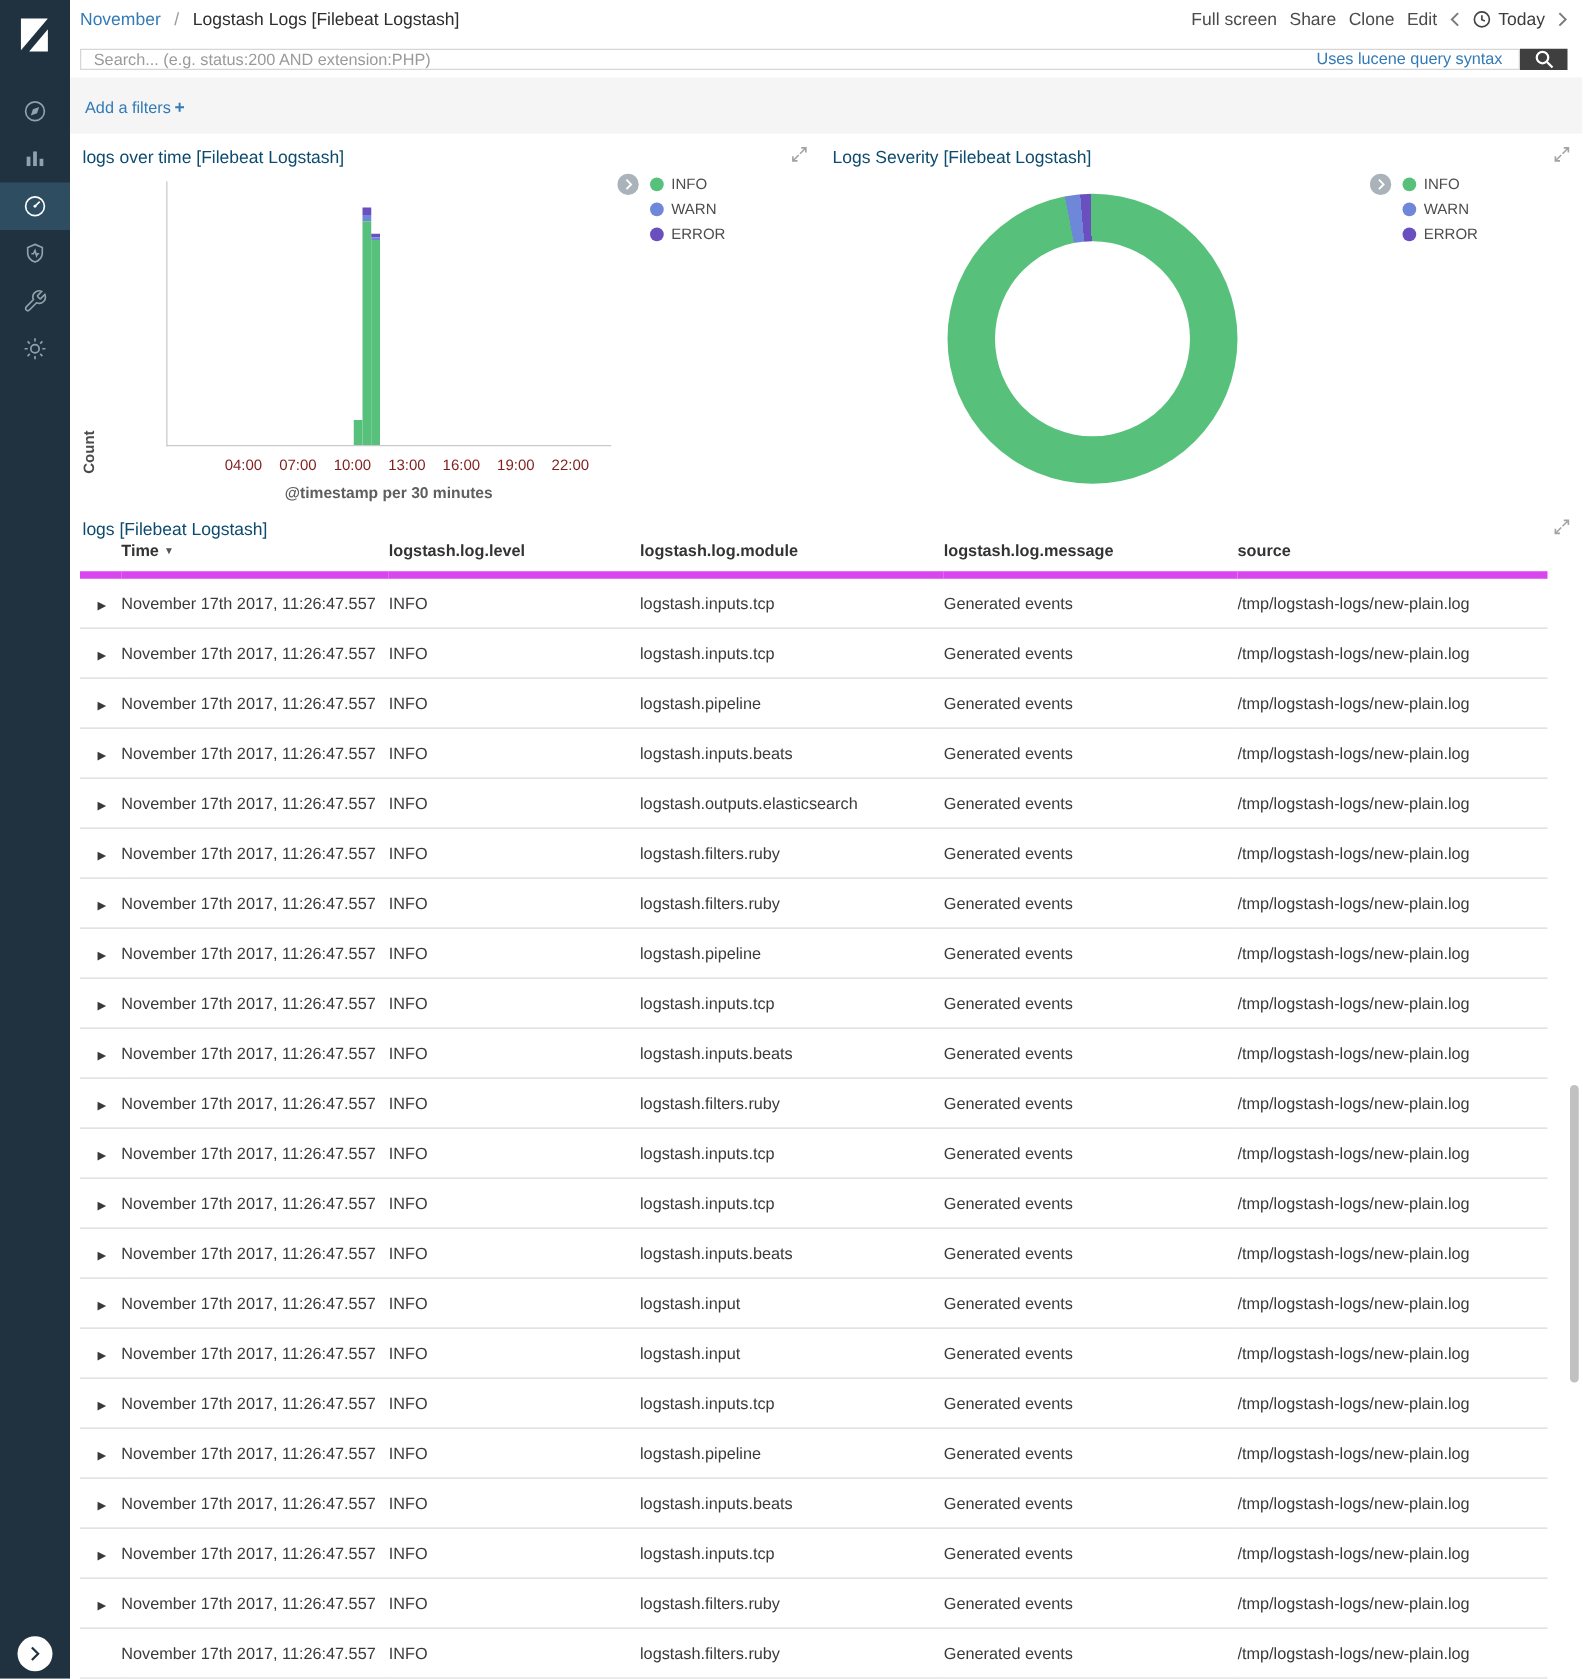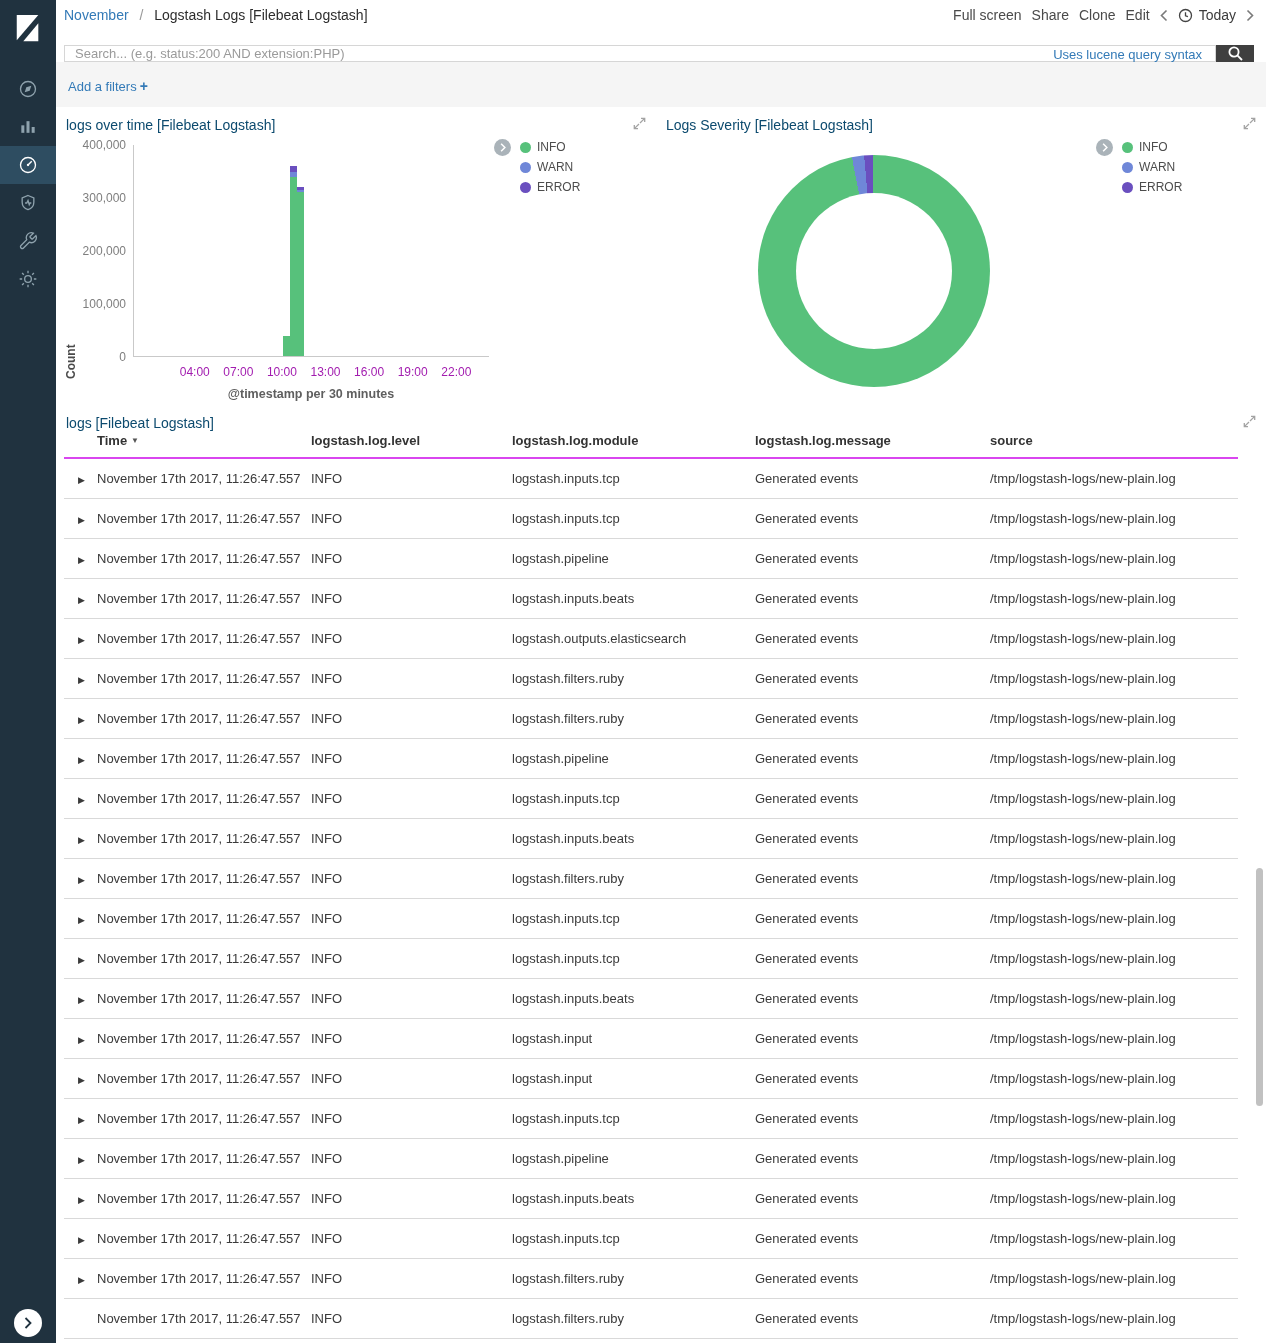--- a/index.html
+++ b/index.html
@@ -21,21 +21,21 @@
 
   .topbar { height:30px; display:flex; align-items:center; justify-content:space-between; padding:0 12px 0 8px; font-size:14px; }
   .breadcrumb a { color:var(--c-link,#337ab7); text-decoration:none; cursor:pointer; }
   .crumb-sep { color:#999; margin:0 7px; }
   .crumb-current { color:#2d2d2d; }
   .top-actions { display:flex; align-items:center; gap:10px; color:#4a4a4a; }
   .top-actions a { cursor:pointer; }
   .chev-btn { background:none; border:none; color:#7a7a7a; display:flex; align-items:center; padding:0; cursor:pointer; }
   .today-btn { display:flex; align-items:center; gap:6px; background:none; border:none; font-size:14px; color:#3c3c3c; cursor:pointer; }
 
-  .searchbar { display:flex; align-items:flex-end; height:30px; margin:2px 12px 0 8px; }
+  .searchbar { display:flex; align-items:center; height:30px; margin:2px 12px 0 8px; }
   .search-input-wrap { position:relative; flex:1; display:flex; }
   input.search { flex:1; border:1px solid #d6d6d6; padding:0 190px 0 10px; font-size:13px; color:#333; outline:none; background:#fff; }
   input.search::placeholder { color:#9a9a9a; }
   .lucene { position:absolute; right:14px; top:50%; transform:translateY(-50%); color:var(--c-link,#337ab7); font-size:13px; text-decoration:none; cursor:pointer; }
   .search-btn { width:38px; background:#3f3f3f; border:none; display:flex; align-items:center; justify-content:center; cursor:pointer; }
 
   .filterbar { background:#f5f5f5; padding:15px 0 12px 12px; }
   .add-filter { color:var(--c-link,#337ab7); font-size:13px; text-decoration:none; cursor:pointer; }
   .add-filter .plus { font-weight:bold; font-size:14px; margin-left:3px; }
 
@@ -50,21 +50,21 @@
 
   .count-label { position:absolute; left:8px; top:272px; transform-origin:0 0; transform:rotate(-90deg);
     font-size:12px; font-weight:bold; color:#4a4a4a; }
   .y-ticks { position:absolute; left:0; top:38px; width:70px; height:212px; }
   .y-tick { position:absolute; right:0; transform:translateY(-50%); font-size:12px; color:#7e7e7e; }
   .plot { position:absolute; left:77px; top:38px; width:356px; height:212px;
     border-left:1px solid #c9c9c9; border-bottom:1px solid #c9c9c9; }
   .bar { position:absolute; bottom:0; height:100%; display:flex; flex-direction:column; justify-content:flex-end; }
   .seg { width:100%; cursor:pointer; }
   .x-ticks { position:absolute; left:77px; top:258px; width:356px; height:14px; }
-  .x-tick { position:absolute; transform:translateX(-50%); font-size:12px; color:#a21caf; white-space:nowrap; }
+  .x-tick { position:absolute; transform:translateX(-50%); font-size:12px; color:#7f1d1d; white-space:nowrap; }
   .x-axis-label { position:absolute; left:77px; top:280px; width:356px; text-align:center; font-size:12.5px; font-weight:bold; color:#5f5f5f; }
 
   .legend { position:absolute; left:438px; top:32px; display:flex; gap:7px; }
   .donut-panel .legend { left:440px; }
   .legend-toggle { width:17px; height:17px; border-radius:50%; background:#aab3b9; border:none; color:#fff;
     display:flex; align-items:center; justify-content:center; cursor:pointer; padding:0; flex:0 0 auto; }
   .legend-items { display:flex; flex-direction:column; gap:6px; margin-left:2px; padding-top:1px; }
   .legend-item { display:flex; align-items:center; gap:6px; cursor:pointer; }
   .legend-dot { width:11px; height:11px; border-radius:50%; flex:0 0 auto; }
   .legend-label { font-size:12px; color:#4c4c4c; }
@@ -76,21 +76,21 @@
   .table-panel { position:relative; background:#fff; }
   .pager { display:flex; align-items:center; justify-content:flex-end; gap:14px; margin:4px 28px 0 0; height:30px; }
   .pager-text { font-size:13px; color:#454545; }
   .pg { display:flex; align-items:center; justify-content:center; cursor:pointer; }
   .pg-prev { width:26px; height:26px; background:#e9e9e9; border:none; border-radius:4px; color:#8f8f8f; }
   .pg-next { width:34px; height:28px; background:#fff; border:1px solid #c9c9c9; border-radius:4px; color:#444;
     box-shadow:0 1px 2px rgba(0,0,0,0.18); }
 
   table.logs { margin:2px 28px 0 8px; width:calc(100% - 36px); border-collapse:collapse; table-layout:fixed; }
   thead th { font-size:13px; color:#333; text-align:left; font-weight:bold; padding:0 8px 9px 0;
-    border-bottom:2px solid #d946ef; vertical-align:bottom; cursor:pointer;margin-left:24px; }
+    border-bottom:6px solid #d946ef; vertical-align:bottom; cursor:pointer;margin-left:24px; }
   thead th.caret-col { cursor:default; }
   .sort-caret { font-size:8px; color:#555; margin-left:4px; vertical-align:2px; }
   tbody td { font-size:13px; color:#3a3a3a; padding:12px 8px 12px 0; border-bottom:1px solid #d9d9d9;
     overflow:hidden; white-space:nowrap; text-overflow:ellipsis; }
   td.caret-cell { padding:12px 0 12px 14px; }
   .row-caret { font-size:9px; color:#3a3a3a; cursor:pointer; }
 
   .scroll-thumb { position:absolute; right:3px; top:868px; width:7px; height:238px; background:#c1c1c1; border-radius:4px; z-index:20; cursor:grab; }
 
   svg { display:block; }
@@ -208,27 +208,20 @@
       <div class="panel hist-panel">
         <div class="panel-head">
           <span class="panel-title">logs over time [Filebeat Logstash]</span>
           <button class="expand-ic">
             <svg width="13" height="13" viewBox="0 0 13 13" fill="none" stroke="currentColor" stroke-width="1.3">
               <path d="M8 1.3h3.7V5M11.4 1.6L7 6M1.3 8v3.7H5M1.6 11.4L6 7"></path>
             </svg>
           </button>
         </div>
         <span class="count-label">Count</span>
-        <div class="y-ticks">
-            <div class="y-tick" style="top: 0px;">400,000</div>
-            <div class="y-tick" style="top: 53px;">300,000</div>
-            <div class="y-tick" style="top: 106px;">200,000</div>
-            <div class="y-tick" style="top: 159px;">100,000</div>
-            <div class="y-tick" style="top: 212px;">0</div>
-          </div>
         <div class="plot">
             <div class="bar" style="left: 41.8367%; width: 2.04082%;">
               <div class="seg" style="height: 9.5%; background: rgb(87, 193, 123);"></div>
             </div>
             <div class="bar" style="left: 43.8776%; width: 2.04082%;">
               <div class="seg" style="height: 3%; background: rgb(106, 79, 191);"></div>
               <div class="seg" style="height: 2%; background: rgb(111, 135, 216);"></div>
               <div class="seg" style="height: 85%; background: rgb(87, 193, 123);"></div>
             </div>
             <div class="bar" style="left: 45.9184%; width: 2.04082%;">

